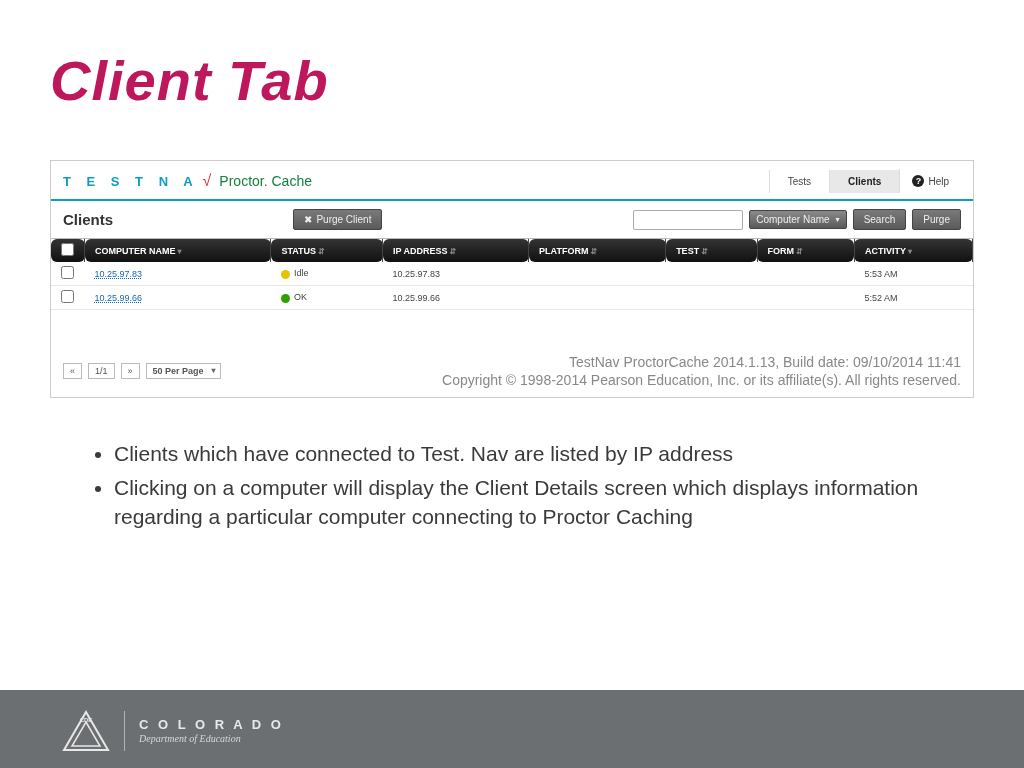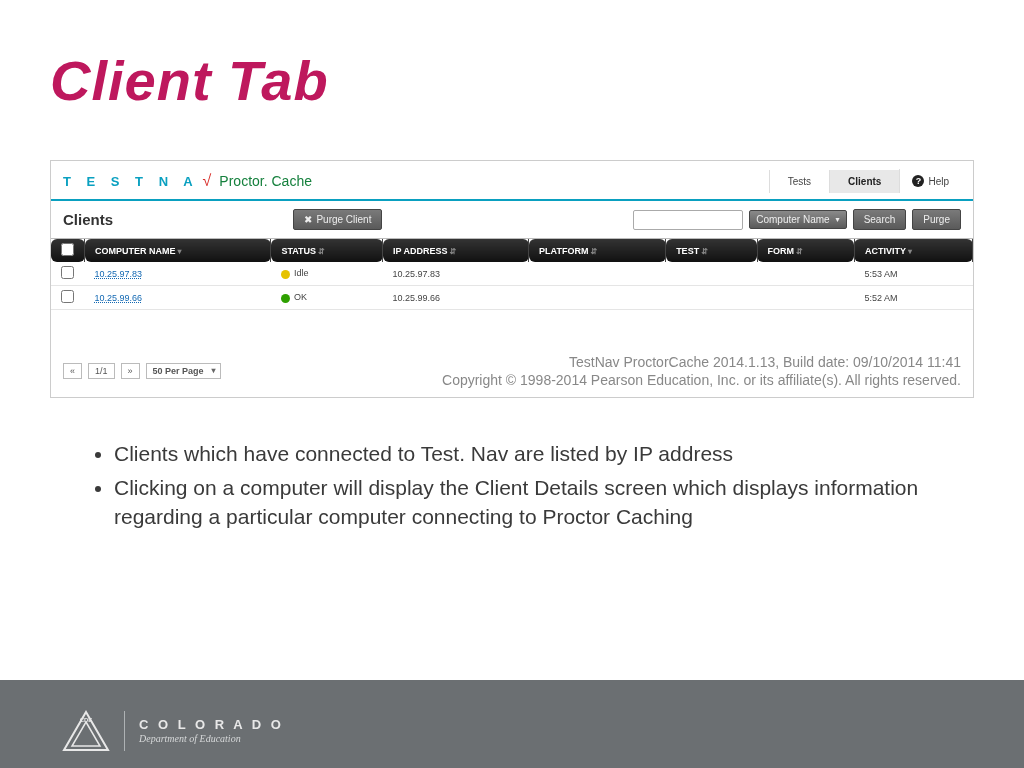--- a/index.html
+++ b/index.html
@@ -110,21 +110,21 @@
     width: 860px;
     font-size: 21px;
     color: #3a3a3a;
     font-family: Liberation Sans, sans-serif;
   }
   .bullets ul { list-style: disc; padding-left: 34px; }
   .bullets li { margin-bottom: 6px; line-height: 1.35; }
 
   
   .footer-bar {
-    position: absolute; left:0; right:0; bottom:0; height:88px; background:#6b6f72;
+    position: absolute; left:0; right:0; bottom:0; height:78px; background:#6b6f72;
   }
   .footer-logo {
     position:absolute; left:62px; bottom:16px; display:flex; align-items:center; gap:14px; color:#fff;
   }
   .cde-mark svg { display:block; }
   .sep { width:1px; height:40px; background:#aeb2b4; }
   .word-wrap { line-height:1.1; }
   .word-colorado { font-size:13px; letter-spacing:3px; font-weight:bold; color:#e8e8e8; font-family: Arial, sans-serif; }
   .word-dept { font-size:10px; color:#d6d8d9; font-family: Georgia, serif; font-style: italic; }
 </style>

